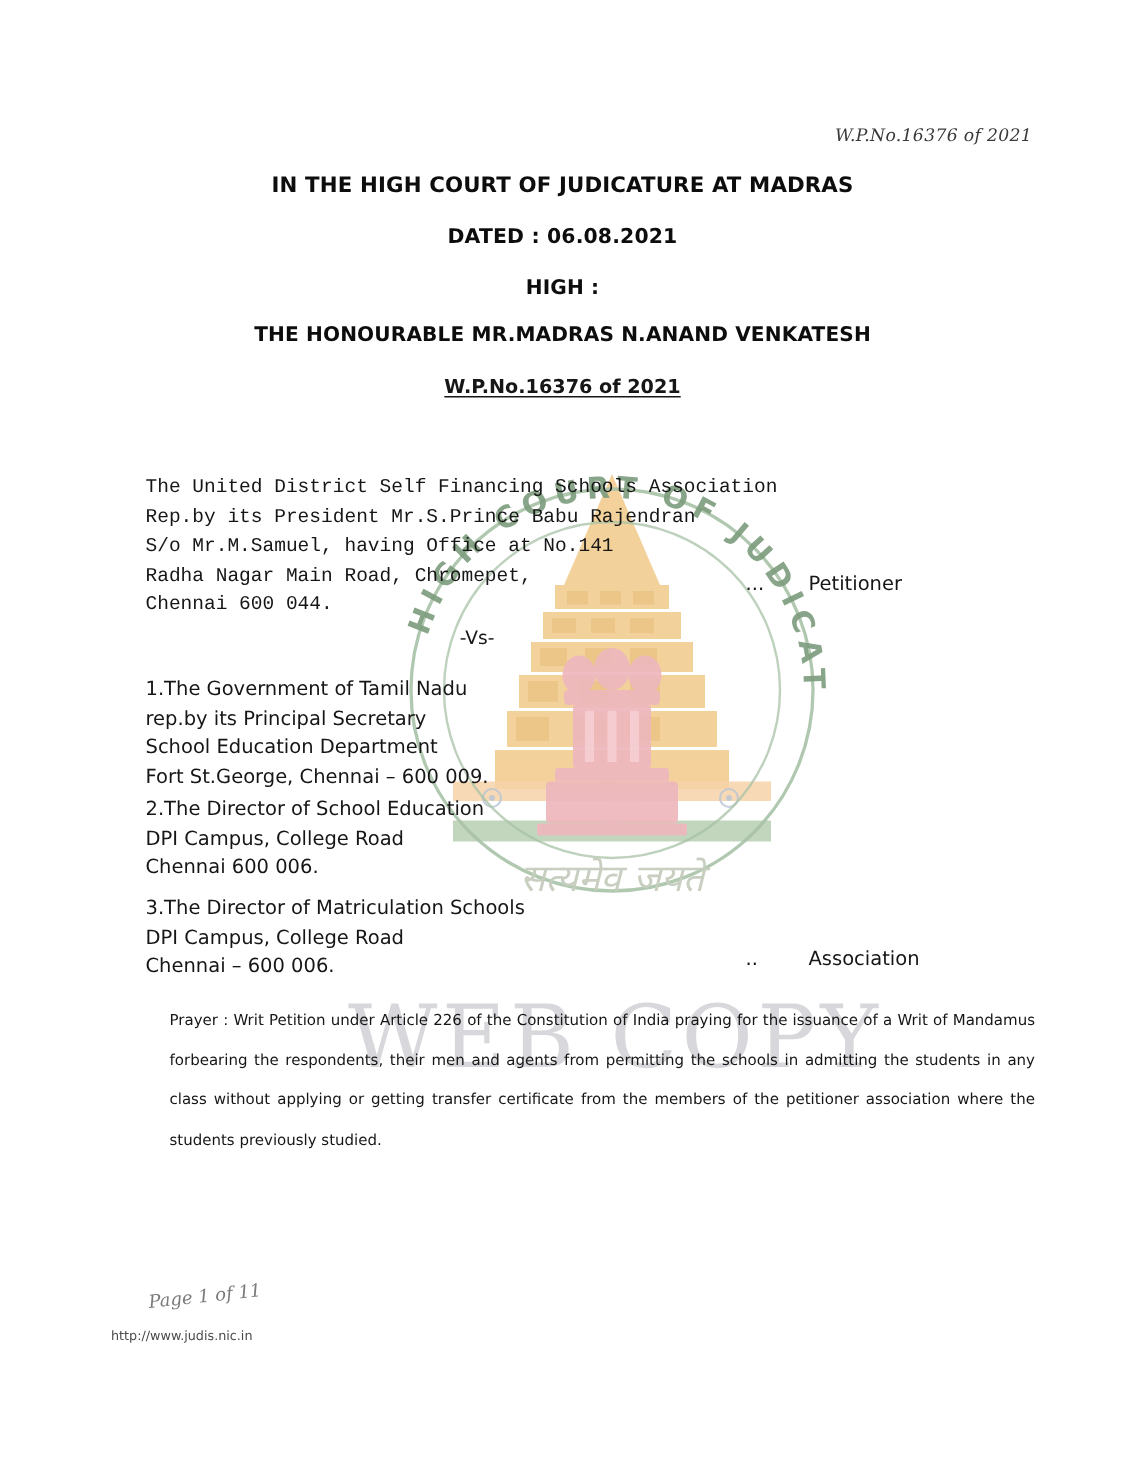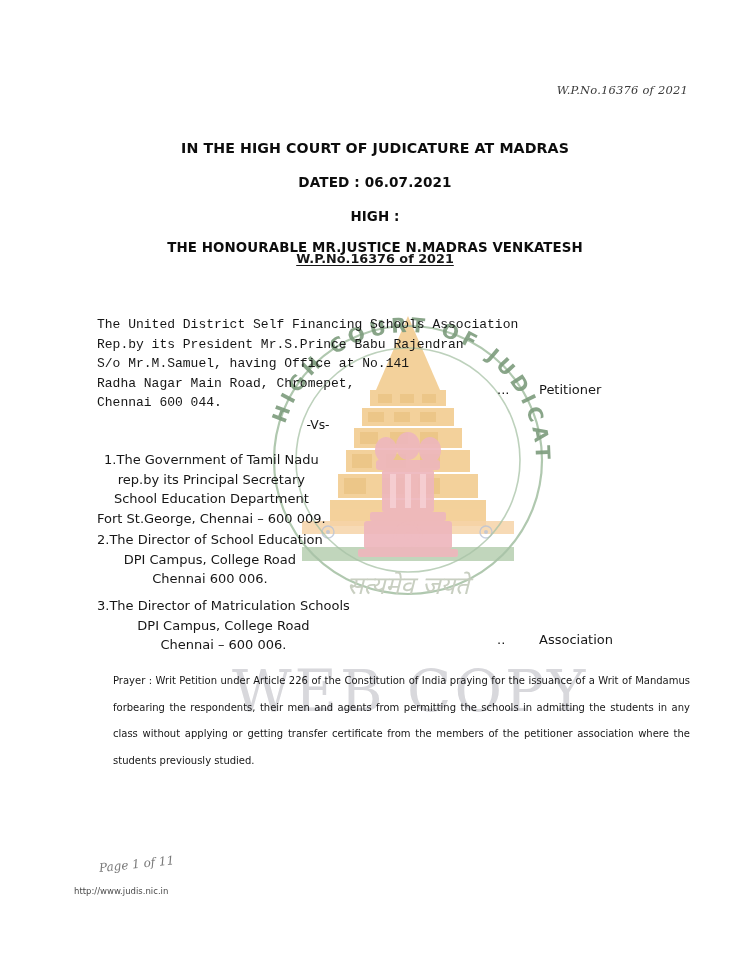--- a/index.html
+++ b/index.html
@@ -63,21 +63,20 @@
   }
 
   .hdr {
     position: absolute;
     left: 0;
     width: 750px;
     text-align: center;
     font-weight: bold;
     color: #0d0d0d;
     letter-spacing: 0.1px;
-    margin-top: 24px;
   }
   .hdr-court  { top: 116px; font-size: 14.2px; }
   .hdr-dated  { top: 150px; font-size: 13.6px; }
   .hdr-coram  { top: 185px; font-size: 13.4px; }
   .hdr-judge  { top: 216px; font-size: 13.4px; }
 
   .case-nos {
     position: absolute;
     left: 0;
     top: 249px;
@@ -109,21 +108,20 @@
     text-align: center;
     font-size: 12.4px;
   }
 
   .resp-item {
     position: absolute;
     left: 97px;
     font-size: 13px;
     line-height: 19.6px;
     white-space: pre-line;
-    text-align: center;
   }
   .resp-1 { top: 450px; }
   .resp-2 { top: 530px; }
   .resp-3 { top: 596px; }
 
   .side-label {
     position: absolute;
     font-size: 13px;
   }
   .side-label .dots {
@@ -263,23 +261,23 @@
     </div>
 
     <div class="webcopy">WEB COPY</div>
   </div>
 
   <div class="content">
 
     <div class="case-ref">W.P.No.16376 of 2021</div>
 
     <div class="hdr hdr-court">IN THE HIGH COURT OF JUDICATURE AT MADRAS</div>
-    <div class="hdr hdr-dated">DATED : 06.07.2021</div>
+    <div class="hdr hdr-dated">DATED : 06.08.2021</div>
     <div class="hdr hdr-coram">HIGH :</div>
-    <div class="hdr hdr-judge">THE HONOURABLE MR.JUSTICE N.MADRAS VENKATESH</div>
+    <div class="hdr hdr-judge">THE HONOURABLE MR.MADRAS N.ANAND VENKATESH</div>
 
     <div class="case-nos">
       <div><span>W.P.No.16376 of 2021</span></div>
     </div>
 
     <div class="party-block petitioner-block">The United District Self Financing Schools Association
 Rep.by its President Mr.S.Prince Babu Rajendran
 S/o Mr.M.Samuel, having Office at No.141
 Radha Nagar Main Road, Chromepet,
 Chennai 600 044.</div>

